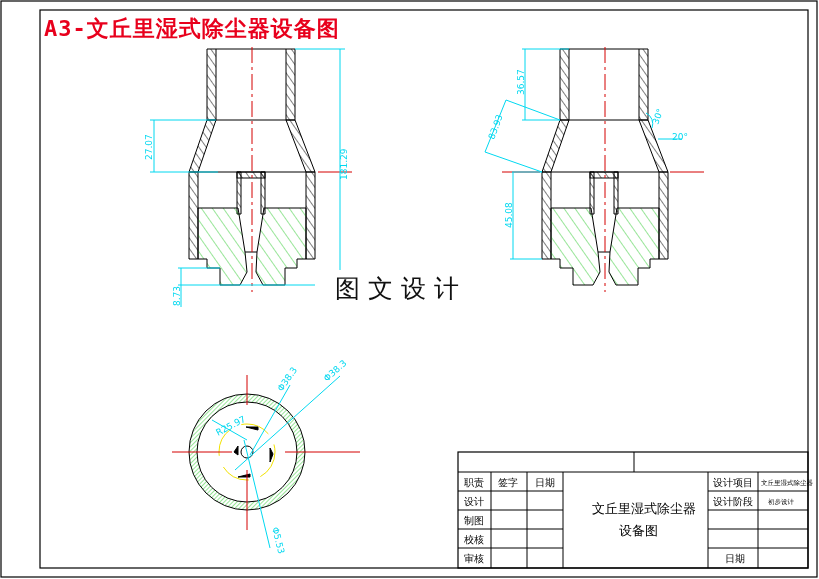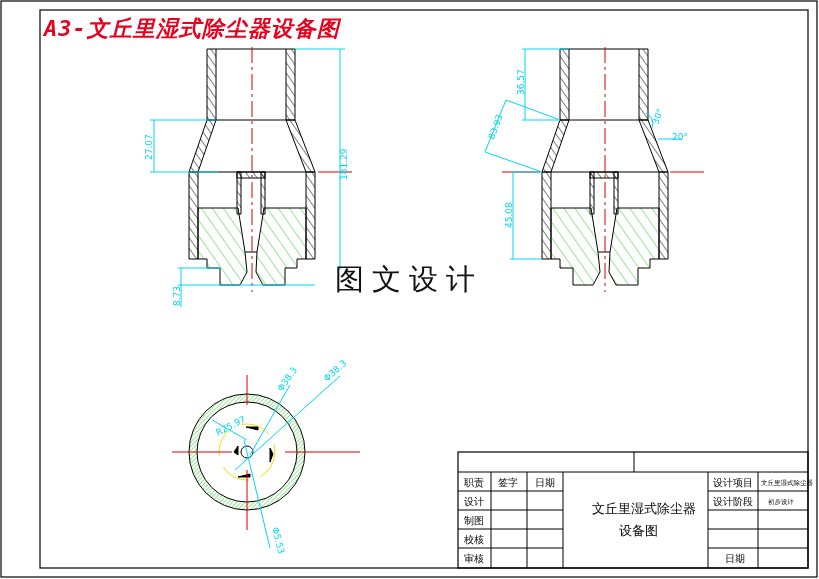--- a/index.html
+++ b/index.html
@@ -1,19 +1,19 @@
 <!DOCTYPE html>
 <html><head>
 <meta charset="utf-8">
 <style>
   html, body { margin: 0; padding: 0; background: #ffffff; }
   body { width: 819px; height: 579px; position: relative; overflow: hidden; font-family: "DejaVu Sans", sans-serif; }
   #sheet { position: absolute; left: 0; top: 0; width: 819px; height: 579px; }
-  .title-main { position: absolute; left: 44px; top: 14px; font-family: "DejaVu Sans Mono", monospace; font-weight: bold; font-size: 22px; color: #e8001c; letter-spacing: 1px; white-space: nowrap; font-style: italic; }
-  .watermark { position: absolute; left: 335px; top: 260px; font-family: "DejaVu Serif", serif; font-size: 29px; letter-spacing: 8px; color: #111; white-space: nowrap; }
+  .title-main { position: absolute; left: 44px; top: 14px; font-family: "DejaVu Sans Mono", monospace; font-weight: bold; font-size: 22px; color: #e8001c; letter-spacing: 1px; white-space: nowrap; }
+  .watermark { position: absolute; left: 335px; top: 272px; font-family: "DejaVu Serif", serif; font-size: 25px; letter-spacing: 8px; color: #111; white-space: nowrap; }
   .dim { font-family: "DejaVu Sans", sans-serif; font-size: 9px; fill: #00d8f0; }
   .tb-text { font-family: "DejaVu Sans", sans-serif; font-size: 10px; fill: #000; }
   .tb-small { font-family: "DejaVu Sans", sans-serif; font-size: 6.5px; fill: #000; }
   .tb-big { font-family: "DejaVu Serif", serif; font-size: 13px; fill: #000; }
 </style>
 </head>
 <body>
 
 <svg id="sheet" width="819" height="579" viewBox="0 0 819 579" xmlns="http://www.w3.org/2000/svg">
   <defs>

